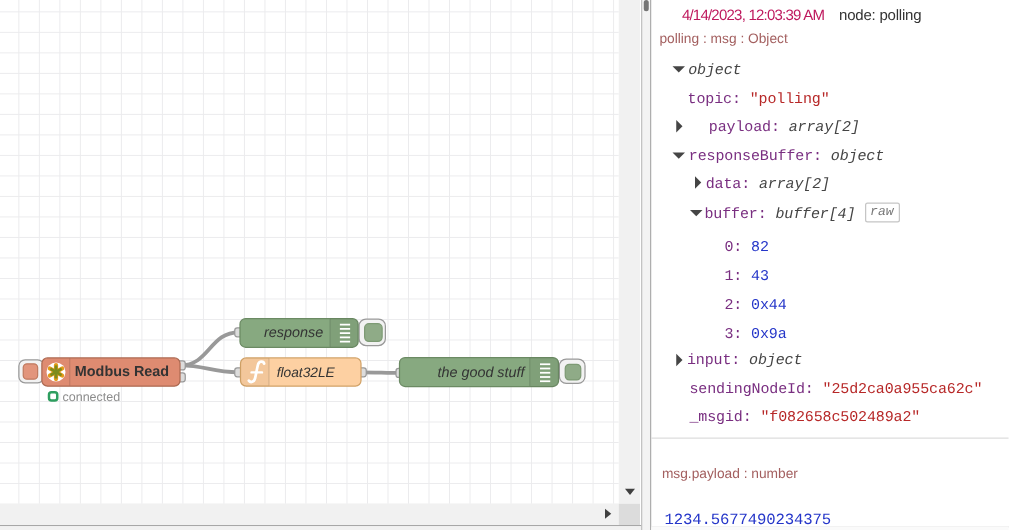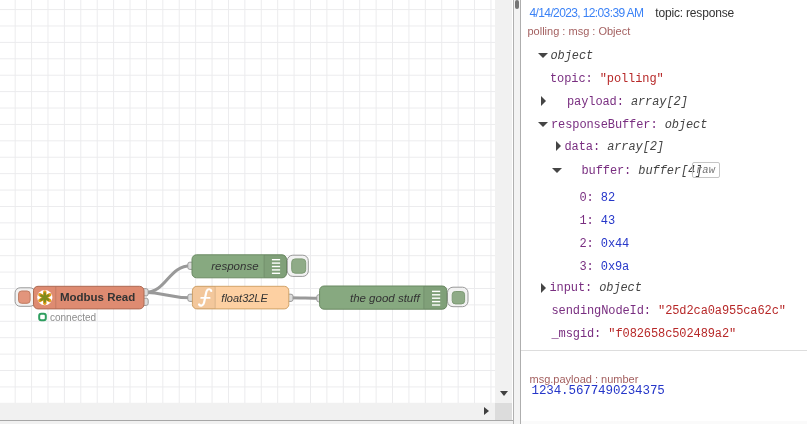--- a/index.html
+++ b/index.html
@@ -21,21 +21,21 @@
   #bline{position:absolute;left:0;top:420px;width:513px;height:1px;background:#a7a7a7;}
   #bfill{position:absolute;left:0;top:421px;width:513px;height:3px;background:#f1f1f1;}
   #sep1{position:absolute;left:513px;top:0;width:1px;height:424px;background:#b0b0b0;}
   #sepstrip{position:absolute;left:514px;top:0;width:6px;height:424px;background:#f3f3f3;}
   #septhumb{position:absolute;left:514.5px;top:0;width:4px;height:9px;background:#757575;border-radius:2px;}
   #sep2{position:absolute;left:520px;top:0;width:1.5px;height:424px;background:#aeaeae;}
   #pband{position:absolute;left:521.5px;top:0;width:2.5px;height:424px;background:#e5e5e5;}
   
   #panel{position:absolute;left:521px;top:0;width:286px;height:424px;background:#fff;}
   #panel .dline{position:absolute;white-space:nowrap;}
-  .date{font-size:12px;color:#3b82f6;letter-spacing:-0.62px;}
+  .date{font-size:12px;color:#be185d;letter-spacing:-0.62px;margin-left:16px;}
   .nodename{font-size:12px;color:#333;letter-spacing:-0.18px;}
   .meta{font-size:11px;color:#a35f5f;text-align:right;}
   .mono{font-family:"Liberation Mono",monospace;font-size:12px;letter-spacing:-0.1px;color:#333;}
   .key{color:#792e80;}
   .str{color:#b72828;}
   .num{color:#2536c9;}
   .typ{font-style:italic;color:#444;}
   .tri-d{display:inline-block;width:0;height:0;border-left:5px solid transparent;
          border-right:5px solid transparent;border-top:5.8px solid #454545;vertical-align:1px;}
   .tri-r{display:inline-block;width:0;height:0;border-top:5px solid transparent;
@@ -142,37 +142,37 @@
   <div id="harrow"></div>
   <div id="bline"></div>
   <div id="bfill"></div>
   <div id="sep1"></div>
   <div id="sepstrip"></div>
   <div id="septhumb"></div>
   <div id="sep2"></div>
   <div id="pband"></div>
 
   <div id="panel">
-    <div class="dline" style="left:8.5px;top:2.5px;"><span class="date">4/14/2023, 12:03:39 AM</span><span class="nodename" style="margin-left:12px;">topic: response</span></div>
+    <div class="dline" style="left:8.5px;top:2.5px;"><span class="date">4/14/2023, 12:03:39 AM</span><span class="nodename" style="margin-left:12px;">node: polling</span></div>
     <div class="dline meta" style="left:6.5px;top:24.5px;">polling : msg : Object</div>
 
     <div class="dline mono" style="left:16.5px;top:49px;"><span class="tri-d"></span><span class="typ" style="margin-left:3px;">object</span></div>
     <div class="dline mono" style="left:29px;top:71.5px;"><span class="key">topic:</span> <span class="str">"polling"</span></div>
     <div class="dline mono" style="left:20px;top:94.5px;"><span class="tri-r"></span><span style="margin-left:21px;" class="key">payload:</span> <span class="typ">array[2]</span></div>
     <div class="dline mono" style="left:17px;top:117.5px;"><span class="tri-d"></span><span style="margin-left:3px;" class="key">responseBuffer:</span> <span class="typ">object</span></div>
     <div class="dline mono" style="left:35px;top:139.5px;"><span class="tri-r"></span><span style="margin-left:3.5px;" class="key">data:</span> <span class="typ">array[2]</span></div>
-    <div class="dline mono" style="left:30.5px;top:164px;"><span class="tri-d"></span><span style="margin-left:20px;" class="key">buffer:</span> <span class="typ">buffer[4]</span></div>
+    <div class="dline mono" style="left:30.5px;top:164px;"><span class="tri-d"></span><span style="margin-left:2px;" class="key">buffer:</span> <span class="typ">buffer[4]</span></div>
     <div id="rawbtn">raw</div>
     <div class="dline mono" style="left:58.5px;top:190.5px;"><span class="key">0:</span> <span class="num">82</span></div>
     <div class="dline mono" style="left:58.5px;top:213.5px;"><span class="key">1:</span> <span class="num">43</span></div>
     <div class="dline mono" style="left:58.5px;top:236.5px;"><span class="key">2:</span> <span class="num">0x44</span></div>
     <div class="dline mono" style="left:58.5px;top:259.5px;text-align:center;"><span class="key">3:</span> <span class="num">0x9a</span></div>
     <div class="dline mono" style="left:20px;top:281px;text-align:center;"><span class="tri-r"></span><span style="margin-left:3.5px;" class="key">input:</span> <span class="typ">object</span></div>
     <div class="dline mono" style="left:30.5px;top:304px;"><span class="key">sendingNodeId:</span> <span class="str">"25d2ca0a955ca62c"</span></div>
     <div class="dline mono" style="left:30.5px;top:327px;"><span class="key">_msgid:</span> <span class="str">"f082658c502489a2"</span></div>
 
     <div id="msep"></div>
     <div class="dline meta" style="left:8.5px;top:372.5px;">msg.payload : number</div>
-    <div class="dline mono num" style="left:10.5px;top:384px;font-size:12.5px;letter-spacing:-0.1px;">1234.5677490234375</div>
+    <div class="dline mono num" style="left:10.5px;top:409px;font-size:12.5px;letter-spacing:-0.1px;">1234.5677490234375</div>
     <div id="pbl"></div>
     <div id="pbot"></div>
   </div>
 </div>
 
 </body></html>

